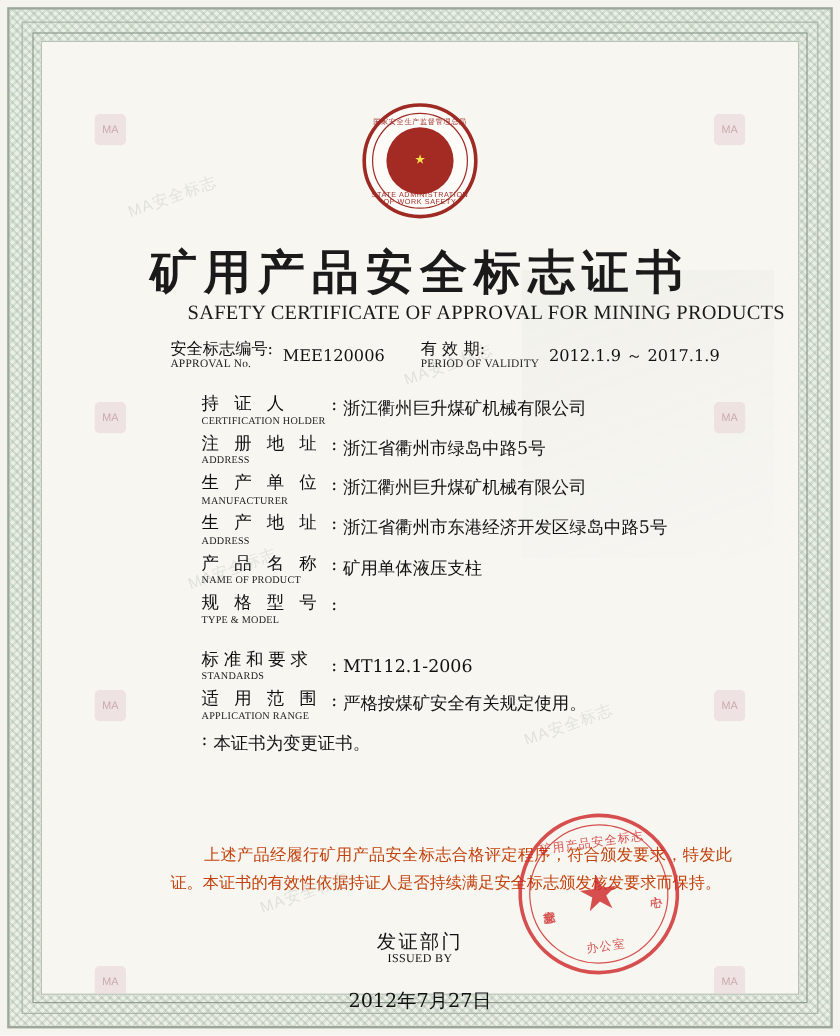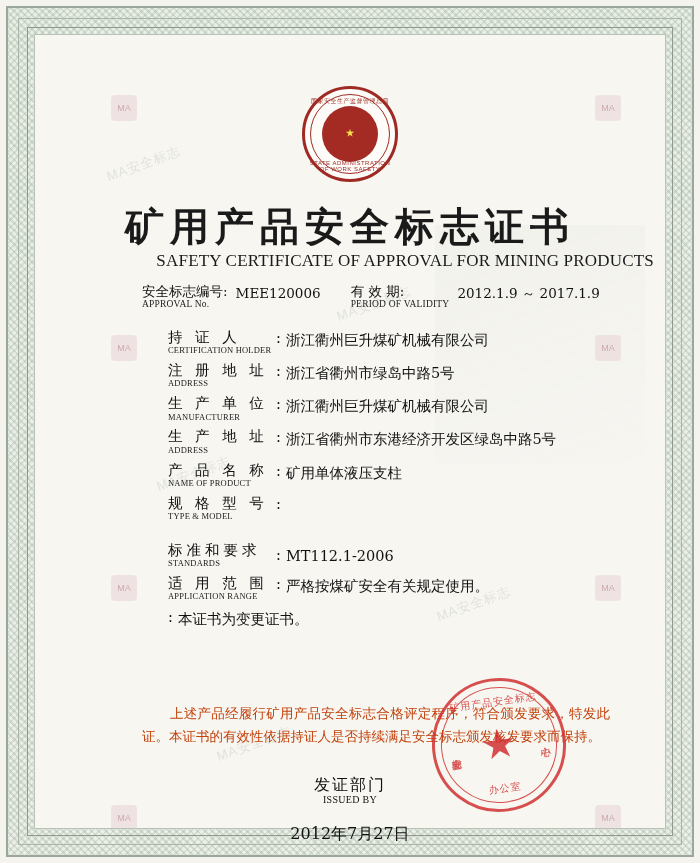--- a/index.html
+++ b/index.html
@@ -68,21 +68,20 @@
   .corner-mark {
     position: absolute;
     width: 26px; height: 26px;
     border-radius: 4px;
     background: #e3c8cd;
     color: #8d3f4d;
     font-size: 9px;
     font-family: "Liberation Sans", sans-serif;
     display: flex; align-items: center; justify-content: center;
     opacity: 0.85;
-    margin-left: 32px;
   }
   .cm1 { left: 44px; top: 60px; }
   .cm2 { left: 44px; top: 300px; }
   .cm3 { left: 44px; top: 540px; }
   .cm4 { left: 44px; top: 770px; }
   .cm5 { right: 44px; top: 60px; }
   .cm6 { right: 44px; top: 300px; }
   .cm7 { right: 44px; top: 540px; }
   .cm8 { right: 44px; top: 770px; }
 
@@ -173,21 +172,21 @@
 
   
   .head-row {
     position: absolute;
     top: 242px;
     left: 96px;
     right: 40px;
     display: flex;
     gap: 30px;
   }
-  .hcol { display: flex; align-items: flex-start; }
+  .hcol { display: flex; align-items: center; }
   .hlabel {
     font-size: 13.5px;
     color: #111;
     line-height: 1.08;
     font-family: "DejaVu Serif", serif;
   }
   .hlabel .en {
     display: block;
     font-size: 9.5px;
     letter-spacing: 0.2px;

